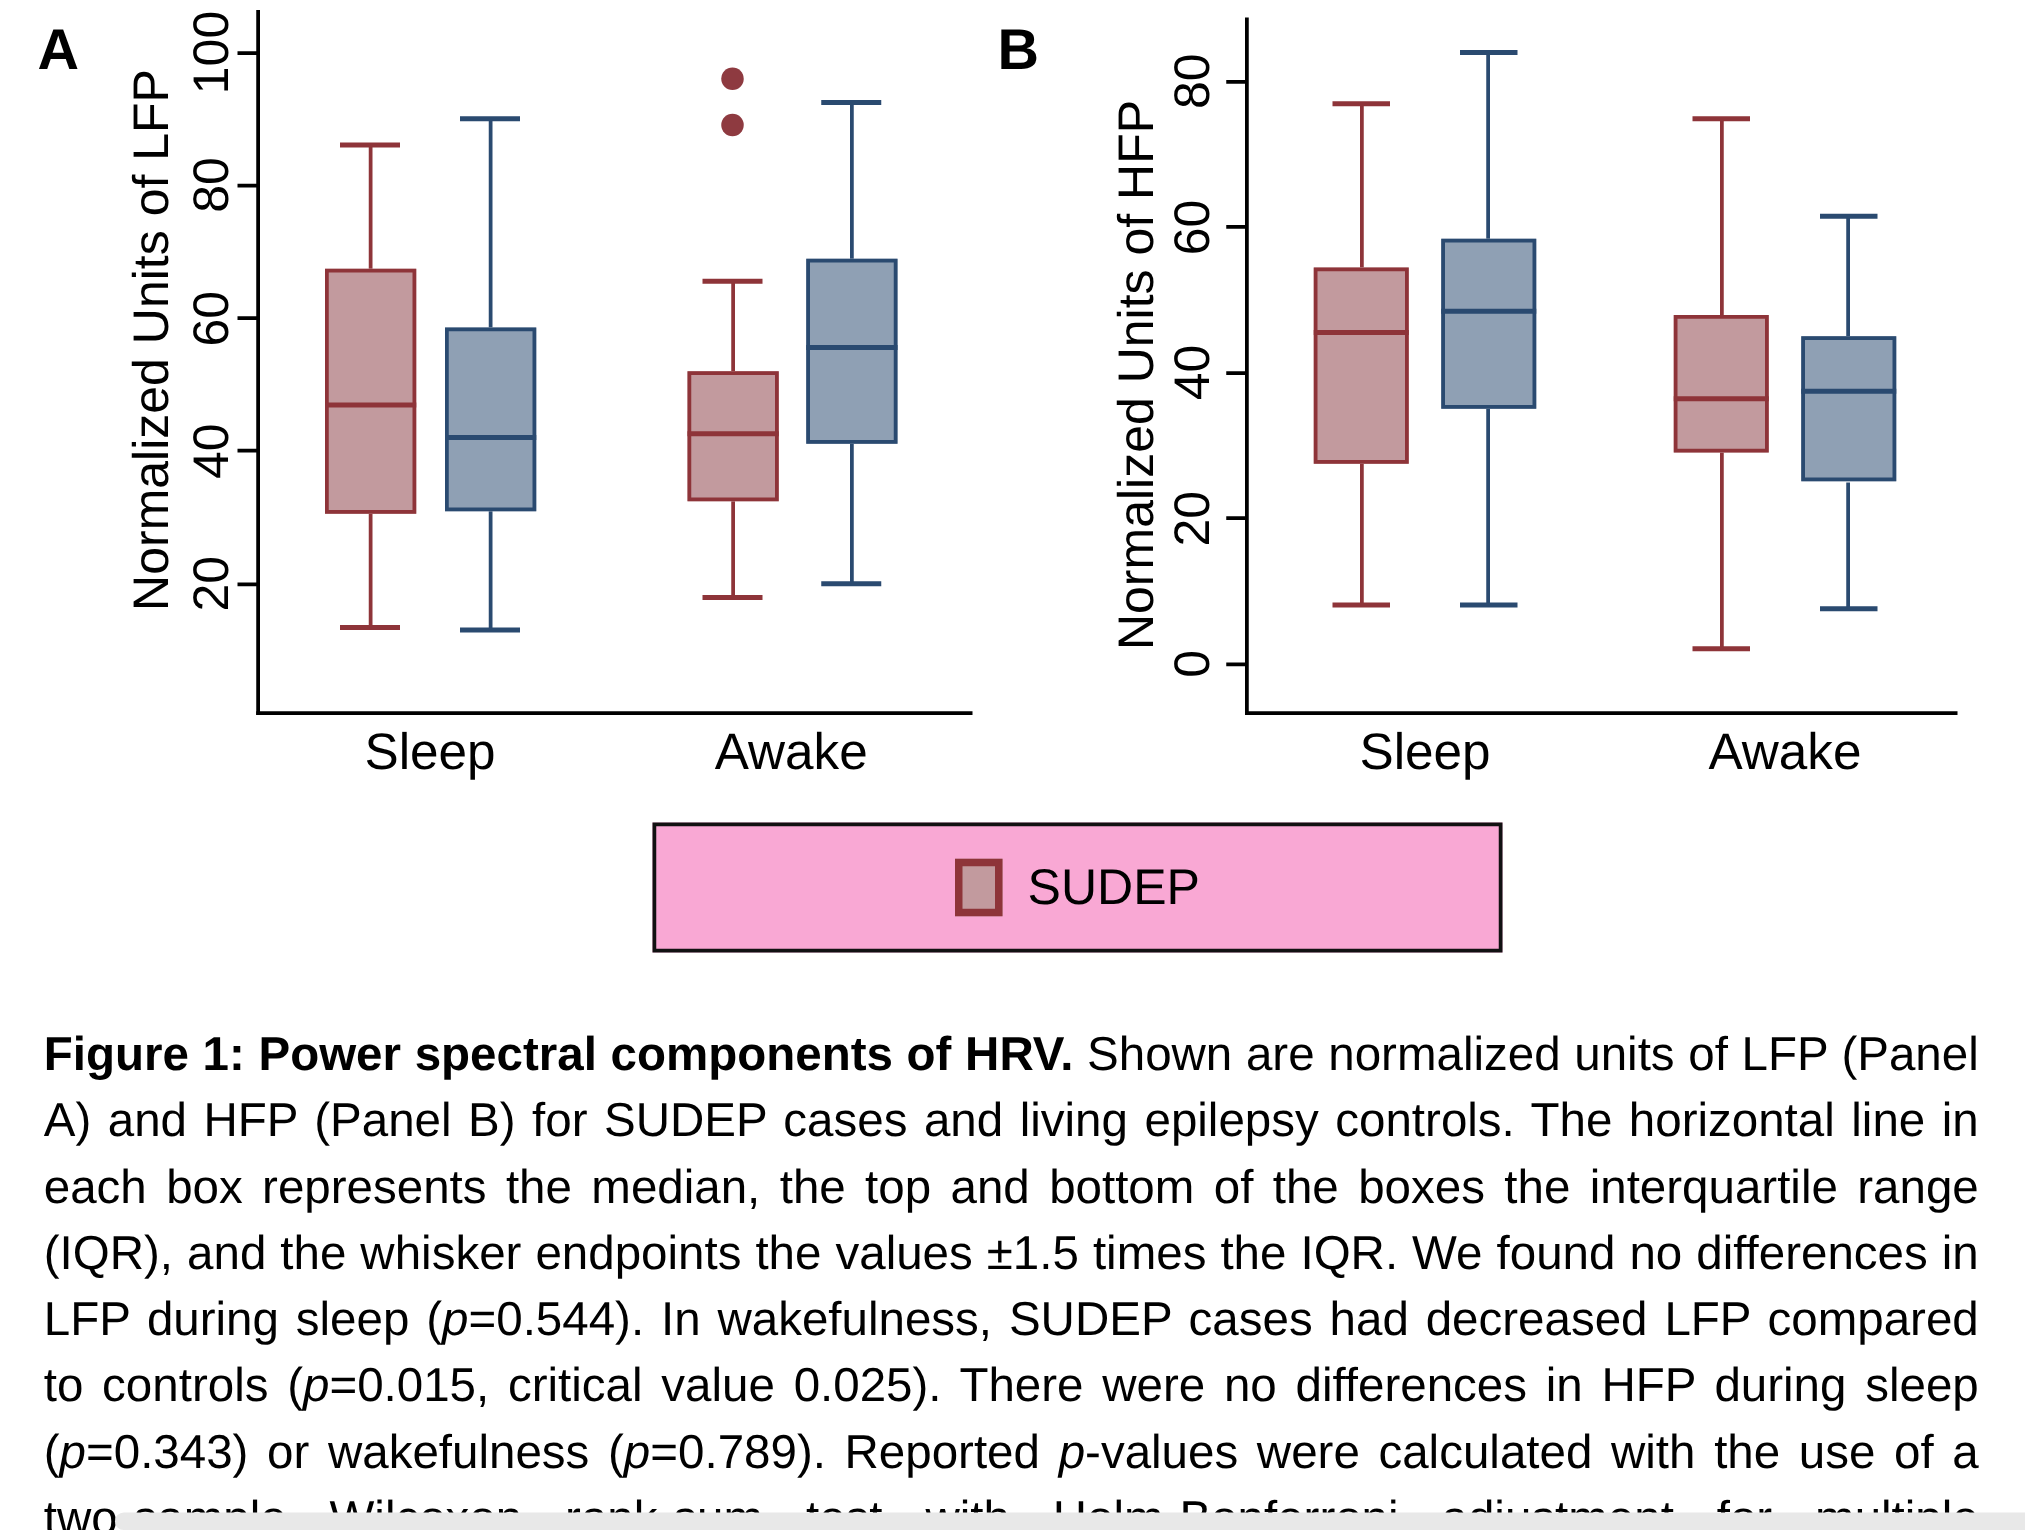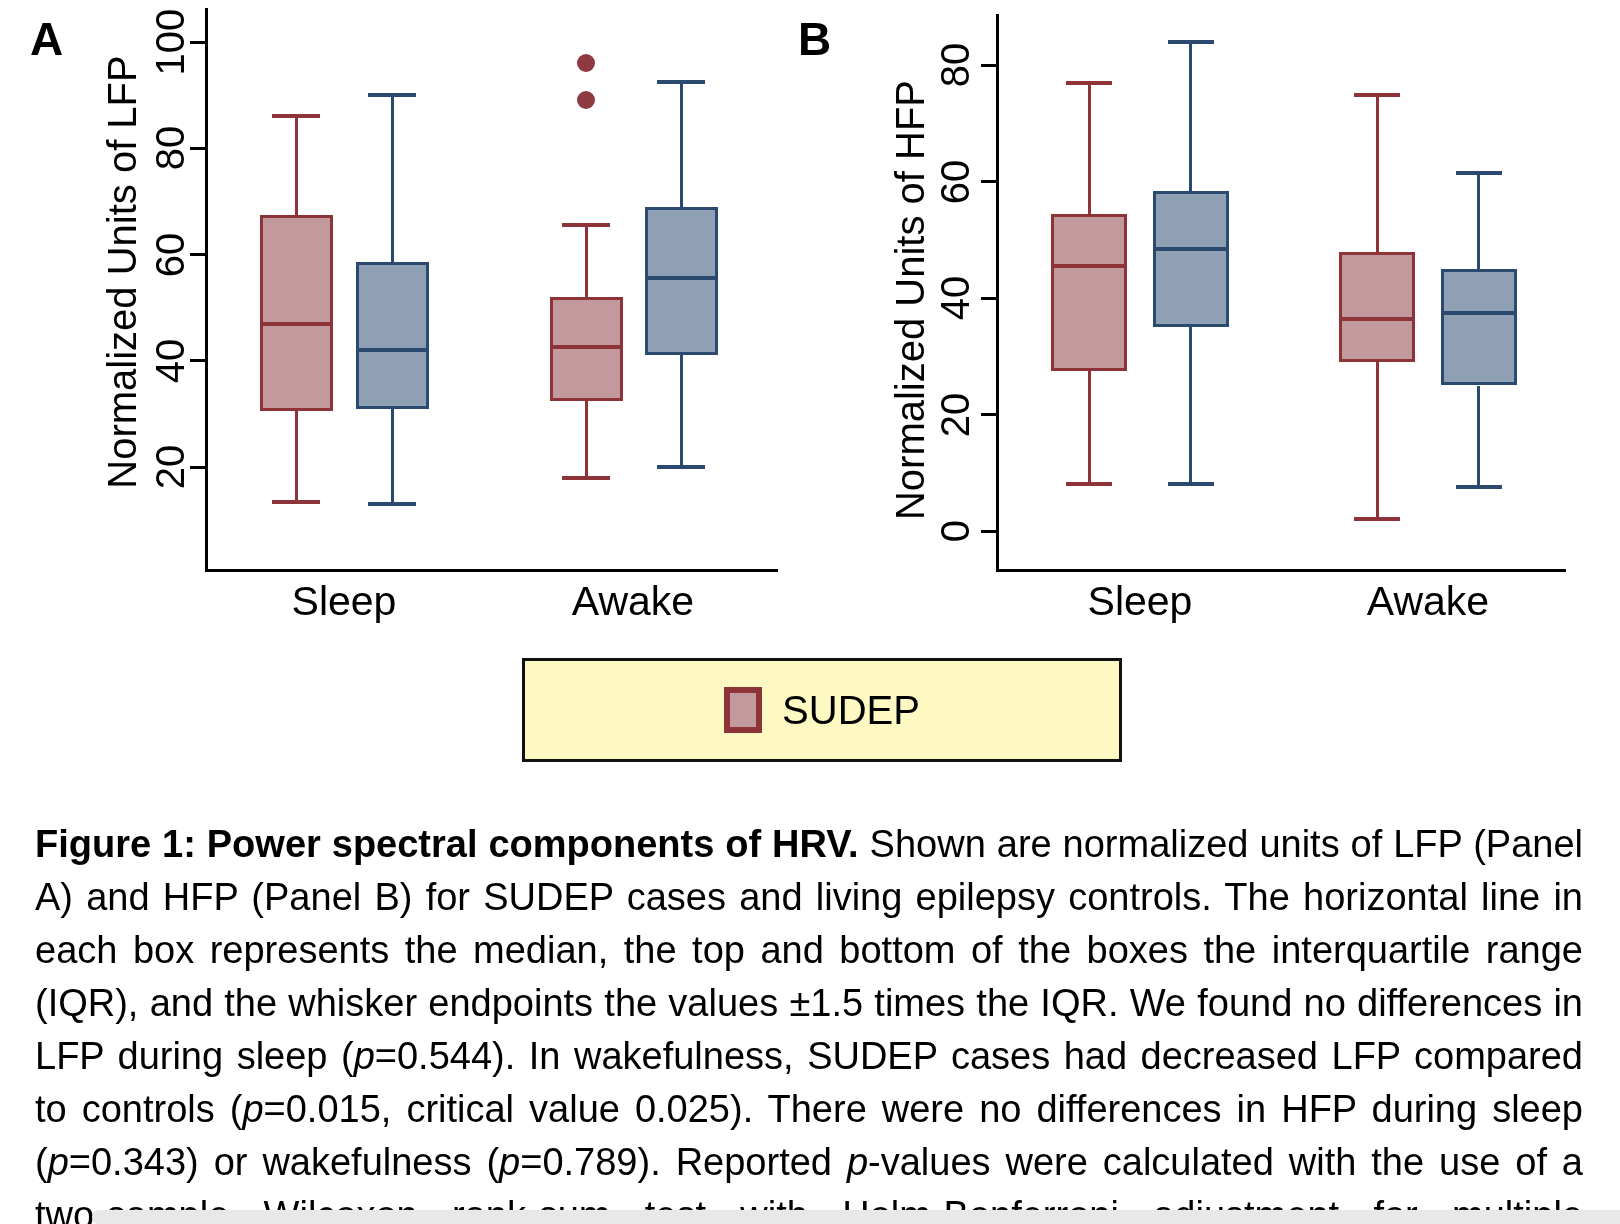--- a/index.html
+++ b/index.html
@@ -11,23 +11,23 @@
   .ylabel{position:absolute;font-size:40px;white-space:nowrap;
           transform:translate(-50%,-50%) rotate(-90deg);}
   #ylabel-a{left:122px;top:272px;}
   #ylabel-b{left:910px;top:300px;}
   .tick-label{position:absolute;font-size:40px;white-space:nowrap;
           transform:translate(-50%,-50%) rotate(-90deg);}
   .xlabel{position:absolute;top:578px;font-size:41px;transform:translateX(-50%);white-space:nowrap;}
   #xlabel-a-sleep{left:344px;} #xlabel-a-awake{left:633px;}
   #xlabel-b-sleep{left:1140px;} #xlabel-b-awake{left:1428px;}
   .axis-line{position:absolute;background:#000;}
-  .legend{position:absolute;left:522px;top:658px;width:600px;height:104px;
+  .legend{position:absolute;left:522px;top:658px;width:680px;height:104px;
           border:3px solid #111;box-sizing:border-box;display:flex;align-items:center;
-          justify-content:center;gap:46px;font-size:40px;background:#fef9c3;}
+          justify-content:center;gap:46px;font-size:40px;background:#f9a8d4;}
   .legend-item{display:flex;align-items:center;gap:20px;}
   .swatch{width:26px;height:34px;border:6px solid;display:inline-block;}
   .caption{position:absolute;left:35px;top:780px;width:1548px;font-size:38px;
            line-height:53px;text-align:justify;}
   .caption .b{font-weight:bold;}
   .caption .i{font-style:italic;}
   .scrollbar{position:absolute;left:92px;top:1210px;width:1528px;height:14px;
              border-radius:7px 0 0 7px;}
   .whisker,.cap,.median,.boxrect,.outlier,.tick{position:absolute;}
 </style>

